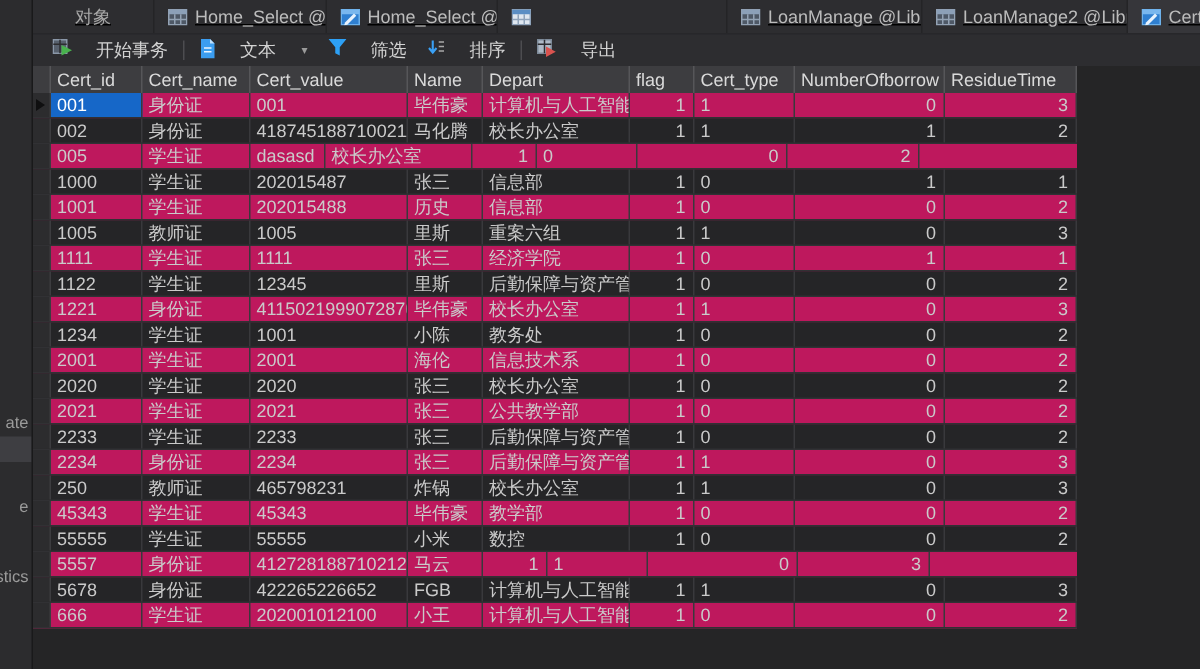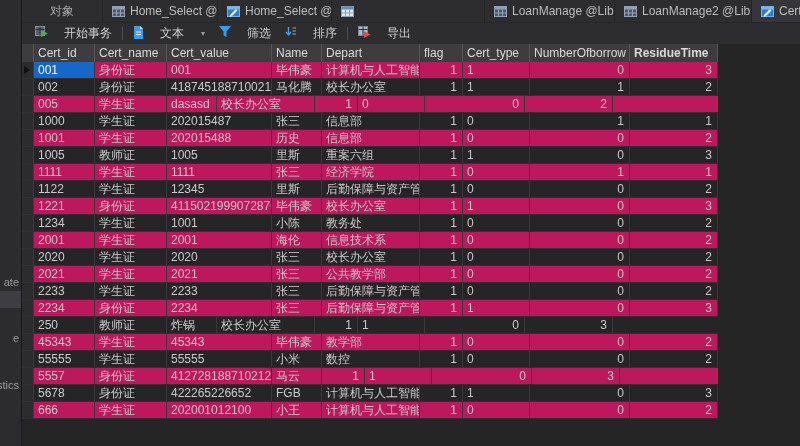--- a/index.html
+++ b/index.html
@@ -17,21 +17,21 @@
     flex:none; width:22px; height:446px; background:#2c2c2e;
     border-right:1px solid #19191a; position:relative; overflow:hidden;
   }
   .frag { position:absolute; right:2px; font-size:11px; color:#9b9b9b; white-space:nowrap; }
   .frag-sel { position:absolute; left:0; right:0; height:17px; background:#3e3e42; }
 
   
   .main { flex:1; min-width:0; display:flex; flex-direction:column; }
 
   
-  .tabbar { flex:none; height:22px; background:#2d2d30; display:flex; overflow:hidden; }
+  .tabbar { flex:none; height:22px; background:#2d2d30; display:flex; overflow:hidden;text-decoration:underline; }
   .tab {
     flex:none; display:flex; align-items:center; gap:5px; padding:0 9px;
     font-size:12px; color:#bcbcbc; border-right:1px solid #242426;
     white-space:nowrap; overflow:hidden; cursor:default;
   }
   .tab:nth-child(1){ width:81px; justify-content:center; color:#a8a8a8; }
   .tab:nth-child(2){ width:115px; }
   .tab:nth-child(3){ width:114px; }
   .tab:nth-child(4){ width:153px; }
   .tab:nth-child(5){ width:130px; }
@@ -221,21 +221,21 @@
       <div class="ghead" id="ghead">
           <div class="hgutter"></div>
           <div class="hcell" style="width: 61px;">Cert_id</div>
           <div class="hcell" style="width: 72px;">Cert_name</div>
           <div class="hcell" style="width: 105px;">Cert_value</div>
           <div class="hcell" style="width: 50px;">Name</div>
           <div class="hcell" style="width: 98px;">Depart</div>
           <div class="hcell" style="width: 43px;">flag</div>
           <div class="hcell" style="width: 67px;">Cert_type</div>
           <div class="hcell" style="width: 100px;">NumberOfborrow</div>
-          <div class="hcell" style="width: 88px; font-weight: bold;">ResidueTime</div>
+          <div class="hcell" style="width: 88px;">ResidueTime</div>
         </div>
       <div id="gbody">
           <div class="grow odd">
             <div class="gutter">
               <div class="rowmark"></div>
             </div>
             <div class="cell sel" style="width: 61px;">001</div>
             <div class="cell" style="width: 72px;">身份证</div>
             <div class="cell" style="width: 105px;">001</div>
             <div class="cell" style="width: 50px;">毕伟豪</div>
@@ -409,20 +409,21 @@
             <div class="cell" style="width: 98px;">后勤保障与资产管理处</div>
             <div class="cell r" style="width: 43px;">1</div>
             <div class="cell" style="width: 67px;">1</div>
             <div class="cell r" style="width: 100px;">0</div>
             <div class="cell r" style="width: 88px;">3</div>
           </div>
           <div class="grow even">
             <div class="gutter"></div>
             <div class="cell" style="width: 61px;">250</div>
             <div class="cell" style="width: 72px;">教师证</div>
+            <div class="cell" style="width: 105px;">465798231</div>
             <div class="cell" style="width: 50px;">炸锅</div>
             <div class="cell" style="width: 98px;">校长办公室</div>
             <div class="cell r" style="width: 43px;">1</div>
             <div class="cell" style="width: 67px;">1</div>
             <div class="cell r" style="width: 100px;">0</div>
             <div class="cell r" style="width: 88px;">3</div>
           </div>
           <div class="grow odd">
             <div class="gutter"></div>
             <div class="cell" style="width: 61px;">45343</div>

